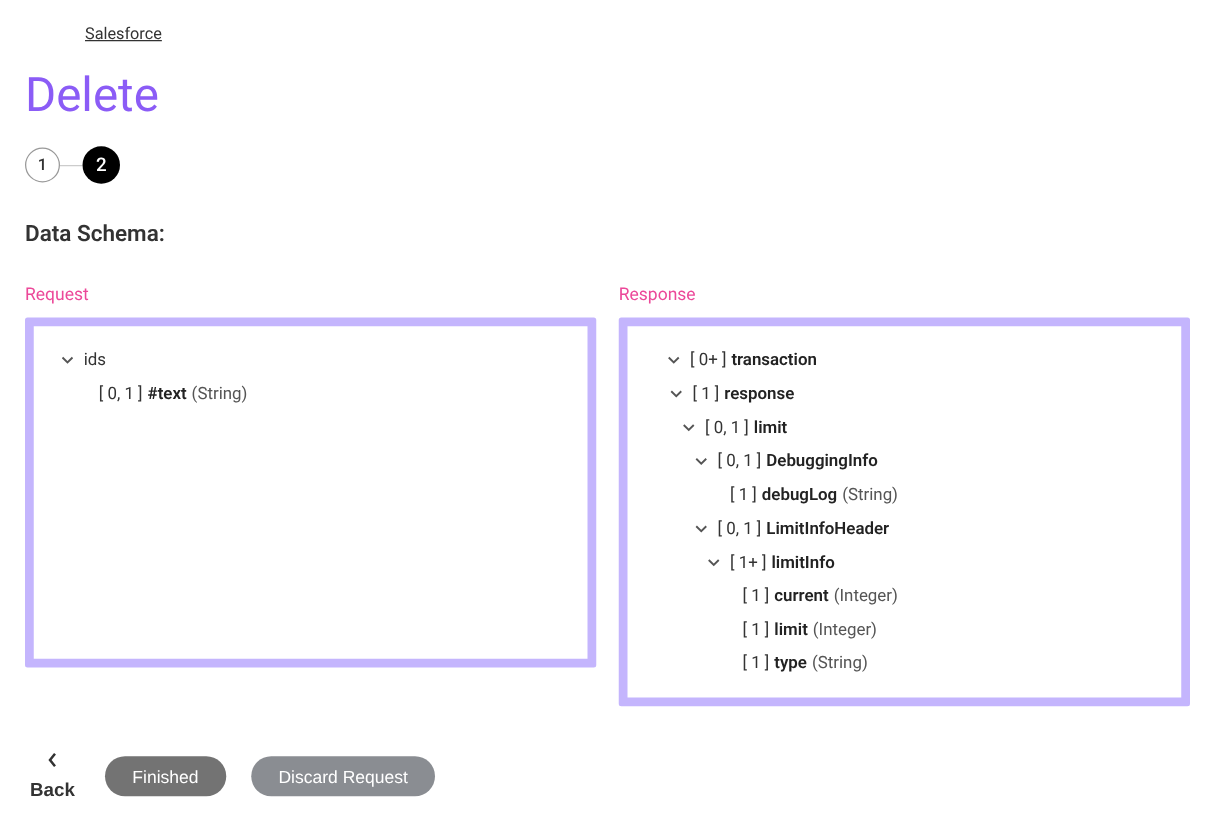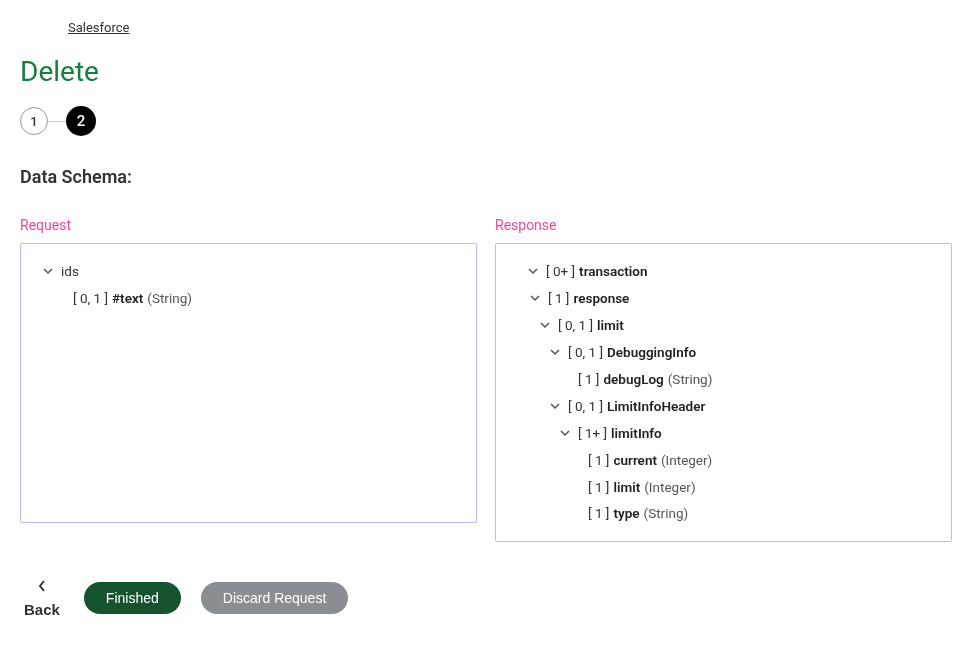--- a/index.html
+++ b/index.html
@@ -13,24 +13,24 @@
     .breadcrumb {
       font-size: 13px;
       margin-bottom: 20px;
       margin-left: 48px;
     }
     .breadcrumb a {
       color: #333;
       text-decoration: underline;
     }
     h1.page-title {
-      font-size: 28px;
+      font-size: 38px;
       font-weight: 400;
       margin-bottom: 18px;
-      color: #15803d;
+      color: #8b5cf6;
     }
     .stepper {
       display: flex;
       align-items: center;
       margin-bottom: 30px;
     }
     .step {
       width: 28px;
       height: 28px;
       border-radius: 50%;
@@ -73,21 +73,21 @@
     .schema-col {
       flex: 1;
       min-width: 0;
     }
     .schema-label {
       font-size: 14px;
       color: #ec4899;
       margin-bottom: 10px;
     }
     .schema-panel {
-      border: 1px solid #c4b5fd;
+      border: 7px solid #c4b5fd;
       border-radius: 2px;
       padding: 14px 12px;
       min-height: 280px;
     }
     .tree-node {
       display: flex;
       align-items: center;
       padding: 2px 0;
       font-size: 13.5px;
       line-height: 1.7;
@@ -152,21 +152,21 @@
     .back-btn svg { width: 8px; height: 12px; }
     .btn {
       border: none;
       border-radius: 18px;
       padding: 8px 22px;
       font-size: 14px;
       font-weight: 500;
       cursor: pointer;
     }
     .btn-primary {
-      background: #14532d;
+      background: #737373;
       color: #fff;
     }
     .btn-secondary {
       background: #8a8d92;
       color: #fff;
     }
   </style>
 </head>
 <body>
 

